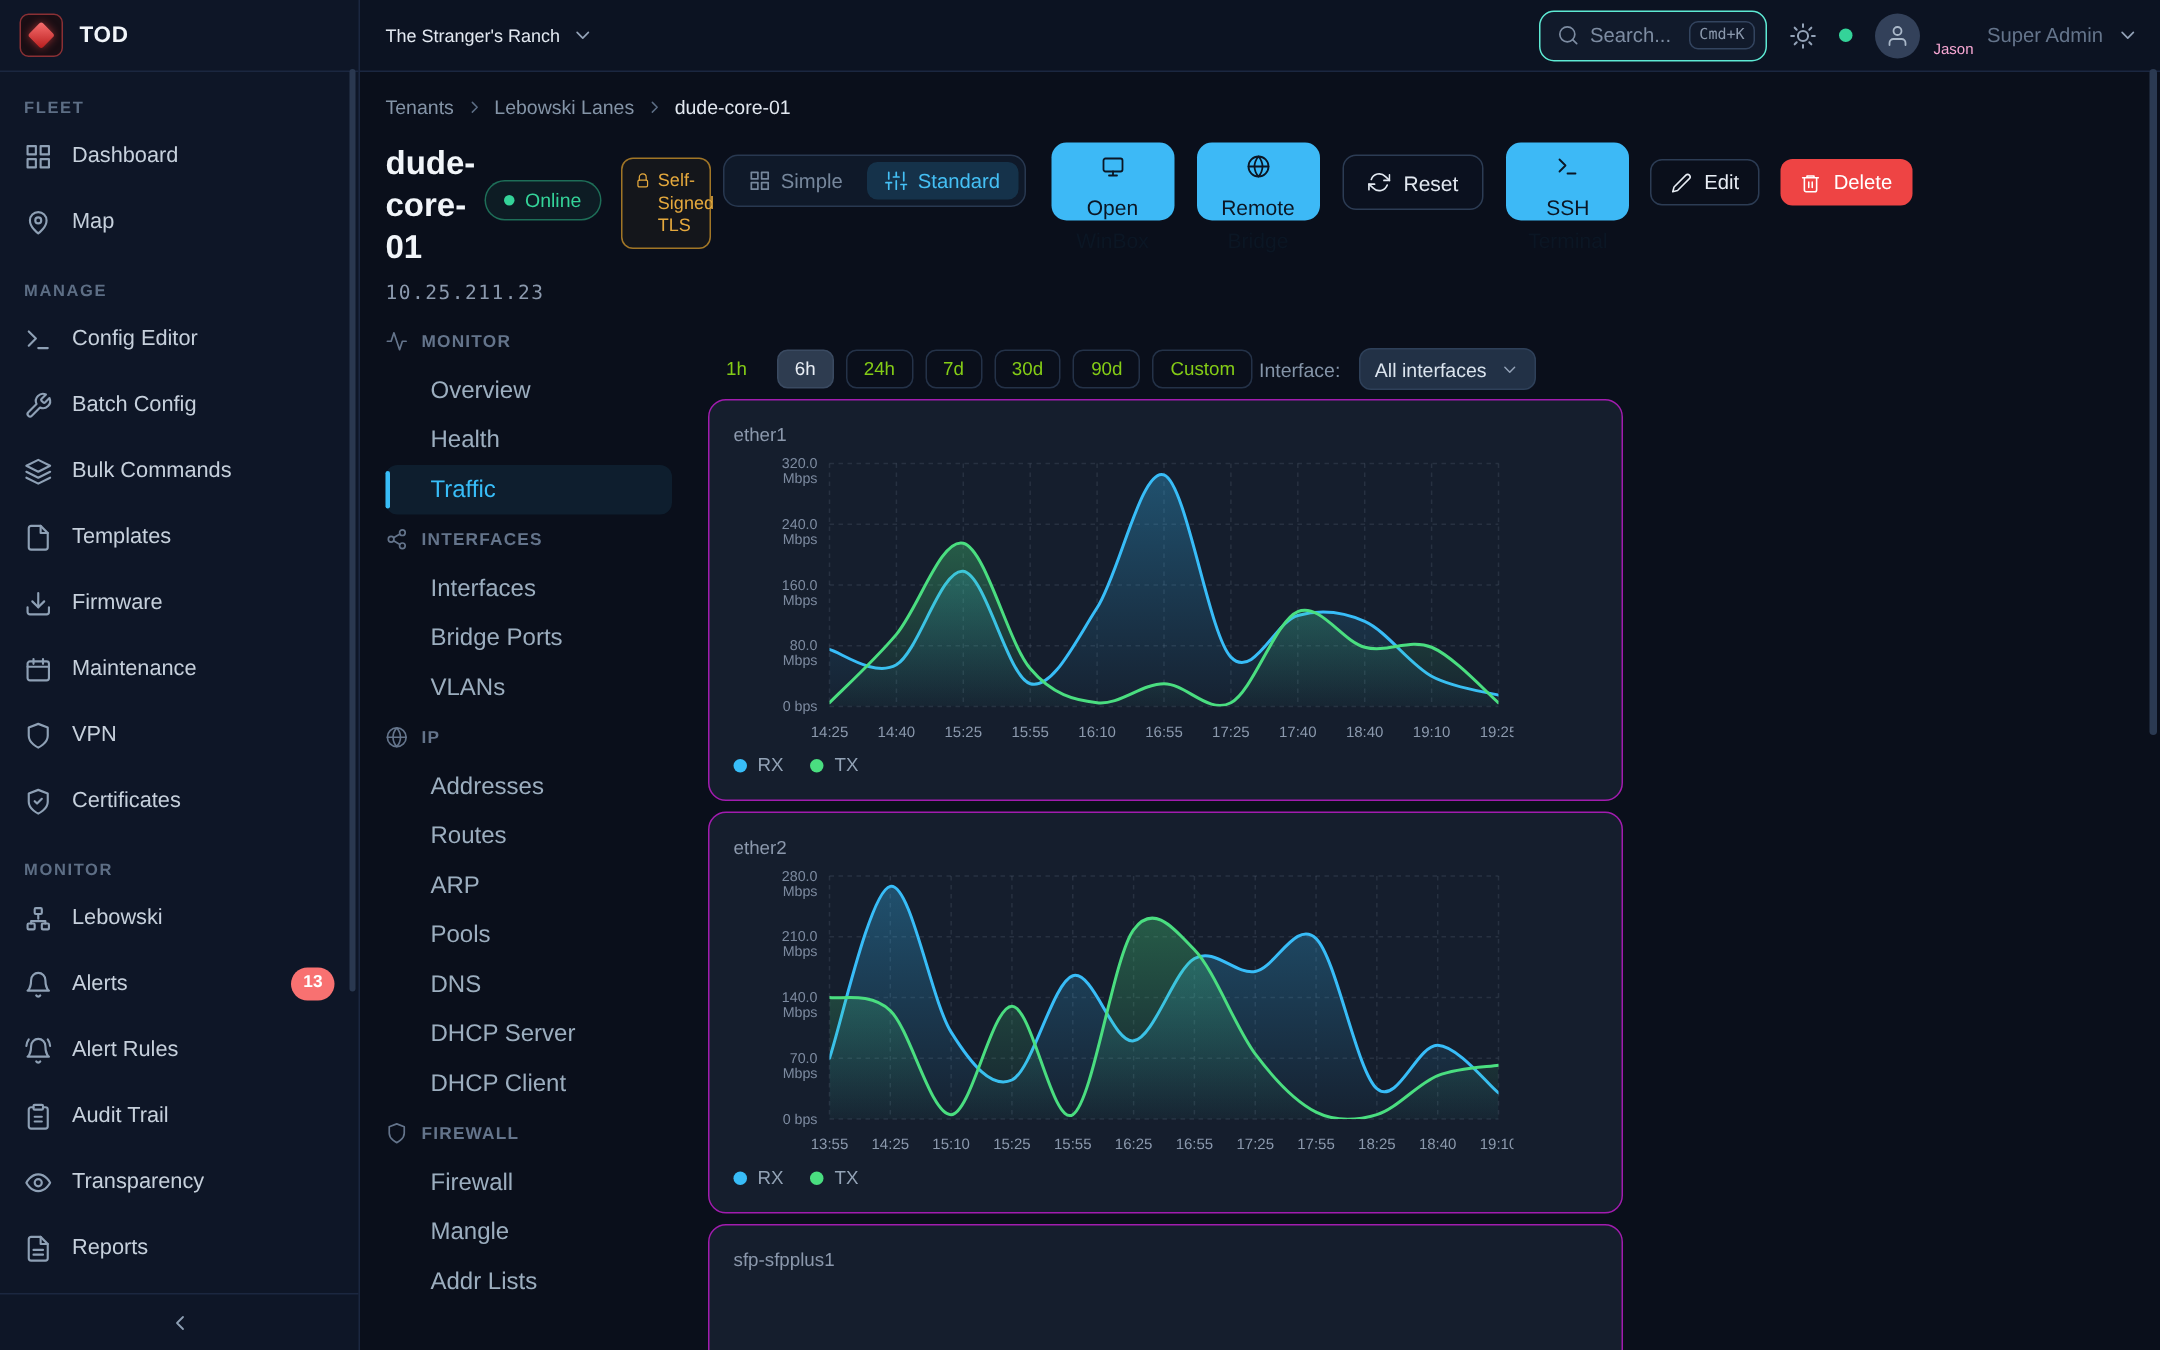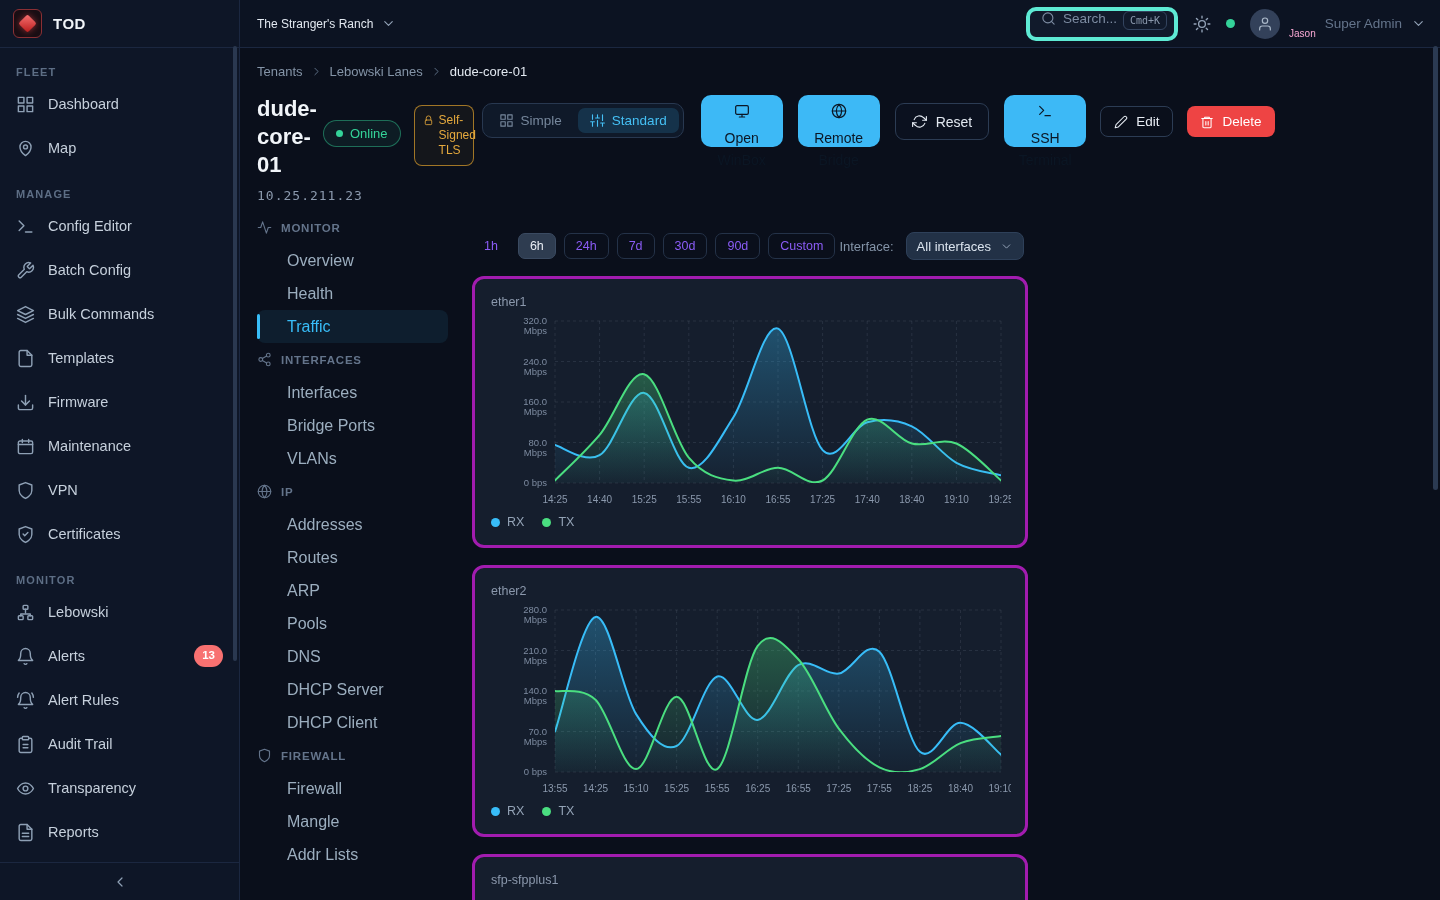--- a/index.html
+++ b/index.html
@@ -19,21 +19,21 @@
   .sidebar-footer { position:absolute; bottom:0; left:0; right:0; height:38px; border-top:1px solid #1b2740; display:flex; align-items:center; justify-content:center; color:#8ea0b5; }
   .sidebar-footer .ic { width:16px; height:16px; }
   .sidebar-scrollbar { position:absolute; right:2px; top:46px; width:4px; height:615px; background:#2a3850; border-radius:2px; }
 
   
   .main { flex:1; display:flex; flex-direction:column; min-width:0; position:relative; }
   .topbar { height:48px; flex:0 0 48px; display:flex; align-items:center; background:#0c1322; border-bottom:1px solid #1b2740; padding:0 14px 0 17px; }
   .tenant { display:flex; align-items:center; gap:8px; color:#e2e8f0; font-size:12px; cursor:pointer; }
   .tenant .ic { width:15px; height:15px; color:#94a3b8; }
   .topbar-right { margin-left:auto; display:flex; align-items:center; gap:15px; }
-  .search-box { width:152px; height:34px; border:4px solid #5eead4; border-radius:10px; background:rgba(30,41,59,.35); display:flex; align-items:flex-start; gap:7px; padding:0 7px 0 11px; }
+  .search-box { width:152px; height:34px; border:1px solid #5eead4; border-radius:10px; background:rgba(30,41,59,.35); display:flex; align-items:center; gap:7px; padding:0 7px 0 11px; }
   .search-box .ic { width:15px; height:15px; color:#7d8ca2; flex:0 0 15px; }
   .search-box input { flex:1; min-width:0; background:transparent; border:none; outline:none; color:#c7d2de; font-size:13.5px; font-family:"Liberation Sans",sans-serif; }
   .search-box input::placeholder { color:#7d8ca2; }
   .kbd { border:1px solid #33445f; border-radius:6px; font-size:10px; color:#8b99ad; padding:3px 6px; font-family:"DejaVu Sans Mono",monospace; white-space:nowrap; }
   .theme-ic { width:18px; height:18px; color:#94a3b8; cursor:pointer; }
   .status-dot { width:9px; height:9px; border-radius:50%; }
   .avatar { width:30px; height:30px; border-radius:50%; background:#33415a; display:flex; align-items:center; justify-content:center; color:#aab8c9; }
   .avatar .ic { width:16px; height:16px; }
   .user-menu { display:flex; align-items:center; gap:9px; cursor:pointer; }
   .user-name { color:#f9a8d4; font-size:10px;margin-top:20px; }
@@ -72,29 +72,29 @@
   .dev-nav { width:191px; flex:0 0 191px; }
   .dn-head { display:flex; align-items:center; gap:9px; height:33px; color:#64748b; font-size:11.5px; font-weight:bold; letter-spacing:.8px; }
   .dn-head .ic { width:15px; height:15px; }
   .dn-item { display:flex; align-items:center; height:33px; padding-left:30px; color:#9caebf; font-size:16px; border-radius:8px; cursor:pointer; position:relative; }
   .dn-item.active { color:#38bdf8; background:rgba(56,189,248,.09); }
   .dn-item.active::before { content:""; position:absolute; left:0; top:4px; bottom:4px; width:3px; border-radius:2px; background:#38bdf8; }
 
   .charts-col { width:552px; flex:0 0 552px; margin-left:24px; padding-top:22px; }
   .controls-row { display:flex; align-items:center; height:26px; }
   .ranges { display:flex; gap:8px; }
-  .range { height:26px; padding:0 11px; border-radius:7px; border:1px solid #243248; background:transparent; color:#8b5cf6; font-size:12.5px; font-family:"Liberation Sans",sans-serif; cursor:pointer; }
+  .range { height:26px; padding:0 11px; border-radius:7px; border:1px solid #243248; background:transparent; color:#84cc16; font-size:12.5px; font-family:"Liberation Sans",sans-serif; cursor:pointer; }
   .range.ghost { border-color:transparent; }
   .range.active { background:#2e3c50; border-color:#3a4a61; color:#e9eef5; }
   .iface-group { margin-left:auto; display:flex; align-items:center; gap:12px; }
   .iface-label { color:#8494a8; font-size:13px; }
   .iface-select { height:28px; display:flex; align-items:center; gap:9px; background:#223146; border:1px solid #2e4059; border-radius:8px; padding:0 10px; color:#dbe4ee; font-size:13px; cursor:pointer; }
   .iface-select .ic { width:13px; height:13px; color:#94a3b8; }
 
-  .card { width:556px; background:#151e2d; border:3px solid #a21caf; border-radius:12px; margin-top:17px; padding:16px; }
+  .card { width:610px; background:#151e2d; border:1px solid #a21caf; border-radius:12px; margin-top:7px; padding:16px; }
   .chart-title { color:#8b98ac; font-size:12.5px; margin-bottom:4px; }
   .chart-svg svg { display:block; width:520px; height:196px; }
   .grid-line { stroke:rgba(148,163,184,.15); stroke-width:1; stroke-dasharray:3 3; }
   .ylab { fill:#7d8ba0; font-size:9.5px; font-family:"Liberation Sans",sans-serif; }
   .xlab { fill:#8b99ad; font-size:10px; font-family:"Liberation Sans",sans-serif; }
   .legend { display:flex; gap:18px; margin-top:6px; }
   .leg-item { display:flex; align-items:center; gap:7px; color:#93a3b6; font-size:12.5px; }
   .dot { width:9px; height:9px; border-radius:50%; }
 
   .main-scrollbar { position:absolute; right:2px; top:46px; width:5px; height:444px; background:#2b3a52; border-radius:3px; }

